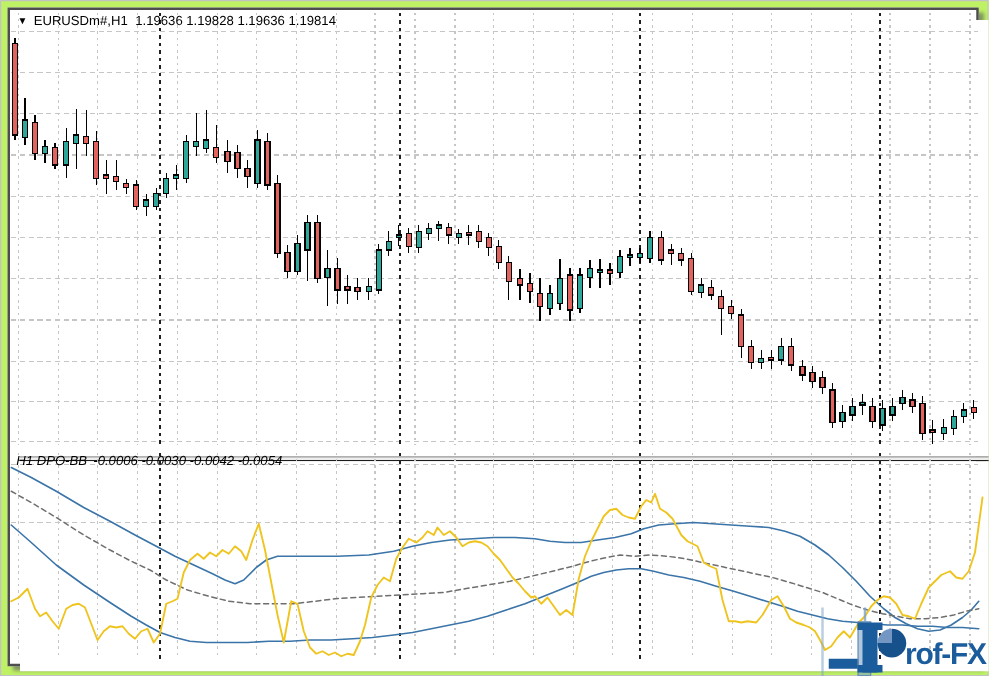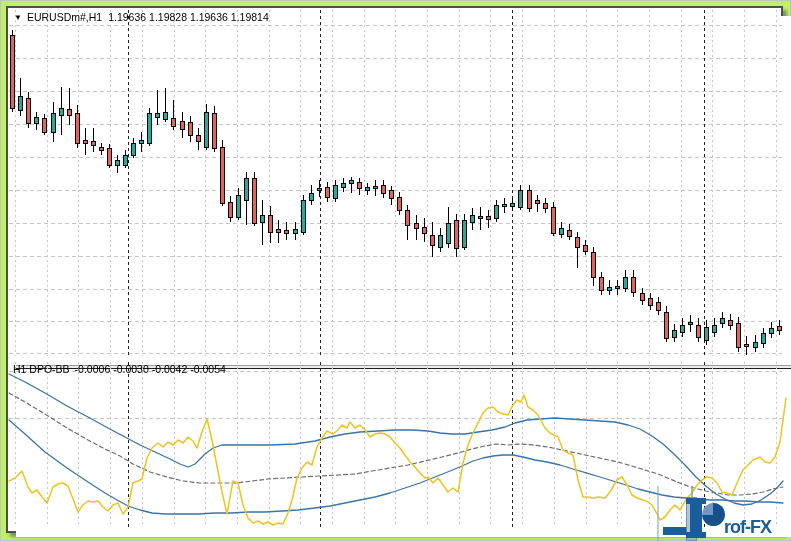--- a/index.html
+++ b/index.html
@@ -9,35 +9,35 @@
   .window{position:absolute;left:6px;top:6px;width:773px;height:523px;background:#ffffff;
           border:2px solid #4e4e4e;box-shadow:4px 4px 3px rgba(95,95,95,.65);}
   .panel-main{position:absolute;left:8px;top:8px;width:775px;height:349px;background:#fff;}
   .panel-sep{position:absolute;left:8px;top:357px;width:775px;height:4px;background:#ededed;
              border-top:1px solid #9a9a9a;border-bottom:1px solid #1c1c1c;box-sizing:border-box;}
   .panel-sub{position:absolute;left:8px;top:361px;width:775px;height:168px;background:#fff;}
   #chart-svg{position:absolute;left:0;top:0;width:791px;height:541px;pointer-events:none;z-index:2;}
   .chart-title{position:absolute;left:14px;top:11px;z-index:4;font-size:10.5px;color:#000;white-space:nowrap;}
   .chart-title .tri{font-size:8px;margin-right:5px;position:relative;top:-1px;}
   .chart-title .ohlc{margin-left:6px;}
-  .ind-label{position:absolute;left:13px;top:363px;z-index:4;font-size:10.5px;color:#000;white-space:nowrap;}
+  .ind-label{position:absolute;left:13px;top:363px;z-index:4;font-size:10.5px;color:#000;white-space:nowrap;font-style:italic;}
   .ind-label .vals{margin-left:5px;}
   
   .logo{position:absolute;left:652px;top:486px;width:139px;height:55px;z-index:5;}
   .logo .wick2{position:absolute;left:5px;top:0;width:2px;height:55px;background:rgba(130,165,200,.55);}
   .logo .underscore{position:absolute;left:11px;top:41px;width:24px;height:8px;background:#1b5c9c;}
   .logo .lightbar{position:absolute;left:34px;top:11px;width:11px;height:44px;
                   background:rgba(125,162,200,.6);border:1px solid rgba(95,135,175,.8);box-sizing:border-box;}
   .logo .wick1{position:absolute;left:39px;top:0;width:2px;height:12px;background:rgba(125,162,200,.8);}
   .logo .pcapT{position:absolute;left:34px;top:12px;width:20px;height:6px;background:#1b5c9c;}
   .logo .pstem{position:absolute;left:38px;top:14px;width:12px;height:38px;background:#1b5c9c;}
   .logo .pcapB{position:absolute;left:34px;top:46px;width:20px;height:6px;background:#1b5c9c;}
   .logo .pcircle{position:absolute;left:50px;top:17px;width:23px;height:23px;border-radius:50%;
                  background:conic-gradient(from 0deg,#17518c 0 75%,#7496c2 75% 100%);}
-  .logo .ltext{position:absolute;left:72px;bottom:3px;font-size:18px;font-weight:700;
+  .logo .ltext{position:absolute;left:72px;bottom:3px;font-size:24px;font-weight:700;
                letter-spacing:-1px;color:#1b5c9c;}
 </style>
 </head>
 <body>
 
 <div class="page">
   <div class="frame"></div>
 
   <div class="window">
     <div class="panel-main"></div>

